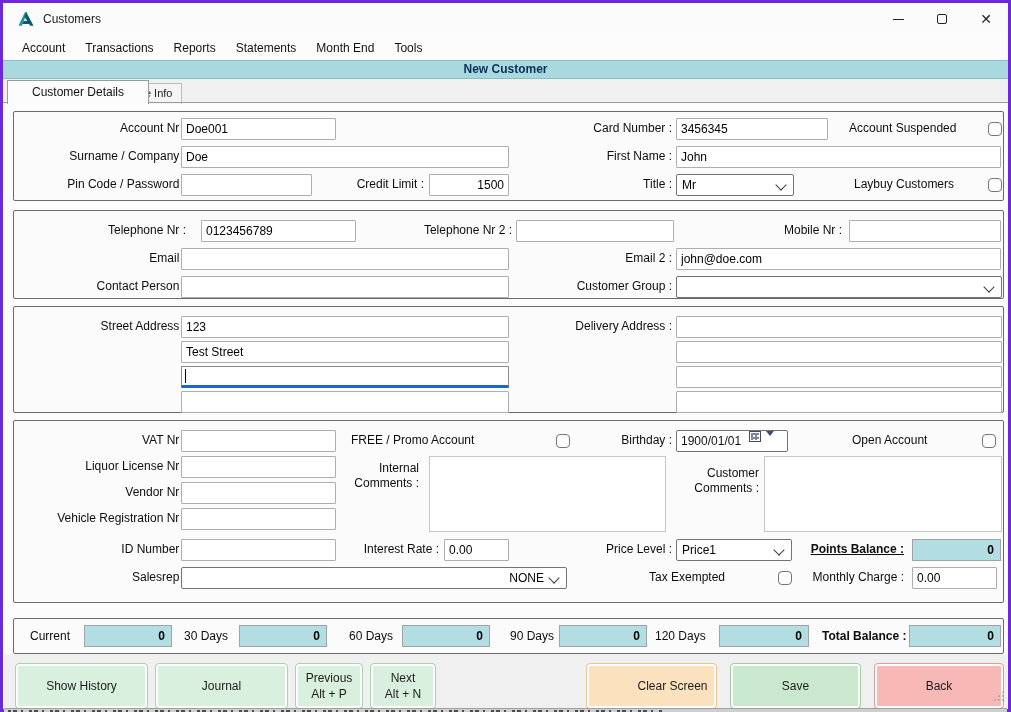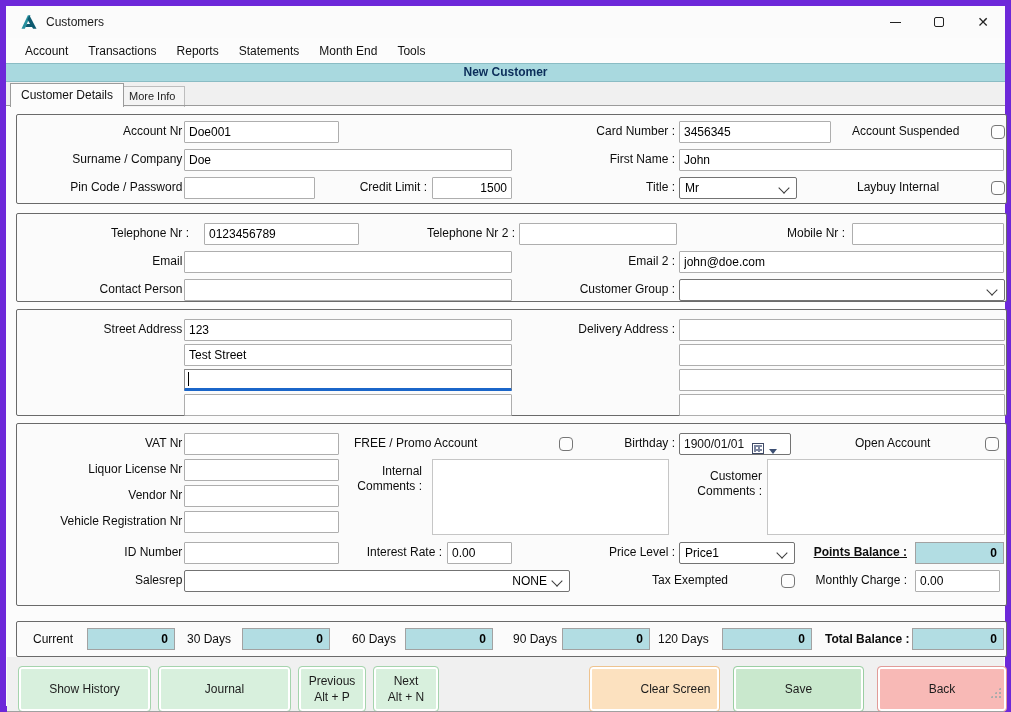--- a/index.html
+++ b/index.html
@@ -1,18 +1,18 @@
 <!DOCTYPE html>
 <html><head>
 <meta charset="utf-8">
 <style>
   html,body{margin:0;padding:0;}
   body{width:1011px;height:712px;position:relative;font-family:"Liberation Sans",sans-serif;
        background:#fcfcfc;overflow:hidden;color:#111;}
-  .win{position:absolute;inset:0;border:6px solid #6d28d9;box-sizing:border-box;background:#fcfcfc;}
+  .win{position:absolute;inset:0;border:3px solid #6d28d9;box-sizing:border-box;background:#fcfcfc;}
 
   
   .titlebar{position:absolute;top:0;left:0;right:0;height:32px;background:#fbfbfb;}
   .app-title{position:absolute;left:40px;top:9px;font-size:12px;color:#1a1a1a;}
   .appicon{position:absolute;left:14px;top:7px;width:18px;height:18px;}
   .winbtn{position:absolute;top:0;width:44px;height:32px;display:flex;align-items:center;justify-content:center;cursor:default;}
   .g-min{width:11px;height:1px;background:#222;}
   .g-max{width:10px;height:10px;border:1.2px solid #222;border-radius:2px;box-sizing:border-box;}
   .g-close{font-size:14px;line-height:14px;color:#222;}
 
@@ -22,21 +22,21 @@
 
   
   .banner{position:absolute;top:57px;left:0;right:0;height:17px;background:#a9d9df;
           border-top:1px solid #8abcc4;border-bottom:1px solid #8abcc4;
           text-align:center;font-size:12px;font-weight:600;color:#0b2e5a;line-height:17px;}
 
   
   .tabstrip{position:absolute;top:76px;left:0;right:0;height:24px;background:#f0f0f0;}
   .tabline{position:absolute;top:99px;left:0;width:100%;height:1px;background:#9b9b9b;z-index:1;}
   .tab-active{position:absolute;left:4px;top:77px;height:23px;background:#fcfcfc;border:1px solid #9b9b9b;
-              border-bottom:none;z-index:2;line-height:22px;padding:0 10px;font-size:12px;}
+              border-bottom:none;z-index:2;line-height:22px;padding:0 24px;font-size:12px;}
   .tab-inactive{position:absolute;left:113px;top:80px;height:20px;background:#f4f4f4;border:1px solid #bdbdbd;
                 border-bottom:none;line-height:19px;padding:0 9px;font-size:11px;color:#222;}
 
   
   .grp{position:absolute;left:10px;width:991px;border:1px solid #6a6a6a;border-radius:2px;background:#fbfbfb;box-sizing:border-box;}
 
   .lbl{position:absolute;font-size:12px;color:#0d0d0d;text-align:right;white-space:nowrap;}
   .lbl-l{position:absolute;font-size:12px;color:#0d0d0d;text-align:left;white-space:nowrap;}
   .lbl2{position:absolute;font-size:12px;color:#0d0d0d;text-align:right;line-height:15px;}
   .bold{font-weight:700;}
@@ -49,21 +49,21 @@
 
   .ta{position:absolute;border:1px solid #c6c6c6;background:#fff;resize:none;box-sizing:border-box;
       font-family:"Liberation Sans",sans-serif;font-size:12px;}
 
   .sel{position:absolute;height:22px;border:1px solid #737373;border-radius:2px;background:#fff;
        font-size:12px;line-height:20px;padding:0 22px 0 5px;box-sizing:border-box;color:#000;cursor:default;}
   .chev{position:absolute;right:8px;top:6px;width:7px;height:7px;border-right:1.4px solid #3c3c3c;
         border-bottom:1.4px solid #3c3c3c;transform:rotate(45deg);}
 
   .datebox{position:absolute;height:22px;border:1px solid #737373;border-radius:2px;background:#fff;
-           font-size:12px;line-height:20px;padding:0 4px;box-sizing:border-box;display:flex;align-items:flex-end;}
+           font-size:12px;line-height:20px;padding:0 4px;box-sizing:border-box;display:flex;align-items:flex-start;}
   .cal{width:12px;height:11px;border:1px solid #3f4a66;margin-left:8px;position:relative;background:
        repeating-linear-gradient(90deg,#5a6franspa 0),linear-gradient(#fff,#fff);box-sizing:border-box;}
   .cal::before{content:"";position:absolute;inset:1px;background:
        repeating-linear-gradient(90deg,#7c86a0 0 2px,transparent 2px 4px),
        repeating-linear-gradient(#7c86a0 0 2px,transparent 2px 4px);}
   .darr{width:0;height:0;border-left:4px solid transparent;border-right:4px solid transparent;
         border-top:5px solid #3c4f73;margin-left:5px;}
 
   .chk{position:absolute;width:14px;height:14px;border:1px solid #767676;border-radius:4px;background:#fdfdfd;box-sizing:border-box;cursor:default;}
 
@@ -142,21 +142,21 @@
 
     <div class="lbl" style="left:20px;top:65px;width:152px;">Pin Code / Password :</div>
     <input class="inp" style="left: 167px; top: 62px; width: 131px;" value="">
     <div class="lbl" style="left:300px;top:65px;width:110px;">Credit Limit :</div>
     <input class="inp ralign" style="left: 415px; top: 62px; width: 80px;" value="1500">
     <div class="lbl" style="left:550px;top:65px;width:108px;">Title :</div>
     <div class="sel" style="left:662px;top:62px;width:118px;">
       <span>Mr</span>
       <span class="chev"></span>
     </div>
-    <div class="lbl-l" style="left:840px;top:65px;">Laybuy Internal</div>
+    <div class="lbl-l" style="left:840px;top:65px;">Laybuy Customers</div>
     <span class="chk" style="left:974px;top:66px;"></span>
   </div>
 
   <div class="grp" style="top:207px;height:89px;">
     <div class="lbl" style="left:20px;top:12px;width:152px;">Telephone Nr :</div>
     <input class="inp" style="left: 167px; top: 9px; width: 155px; margin-left: 20px;" value="0123456789">
     <div class="lbl" style="left:363px;top:12px;width:135px;">Telephone Nr 2 :</div>
     <input class="inp" style="left: 502px; top: 9px; width: 158px;" value="">
     <div class="lbl" style="left:720px;top:12px;width:108px;">Mobile Nr :</div>
     <input class="inp" style="left: 835px; top: 9px; width: 152px;" value="">

